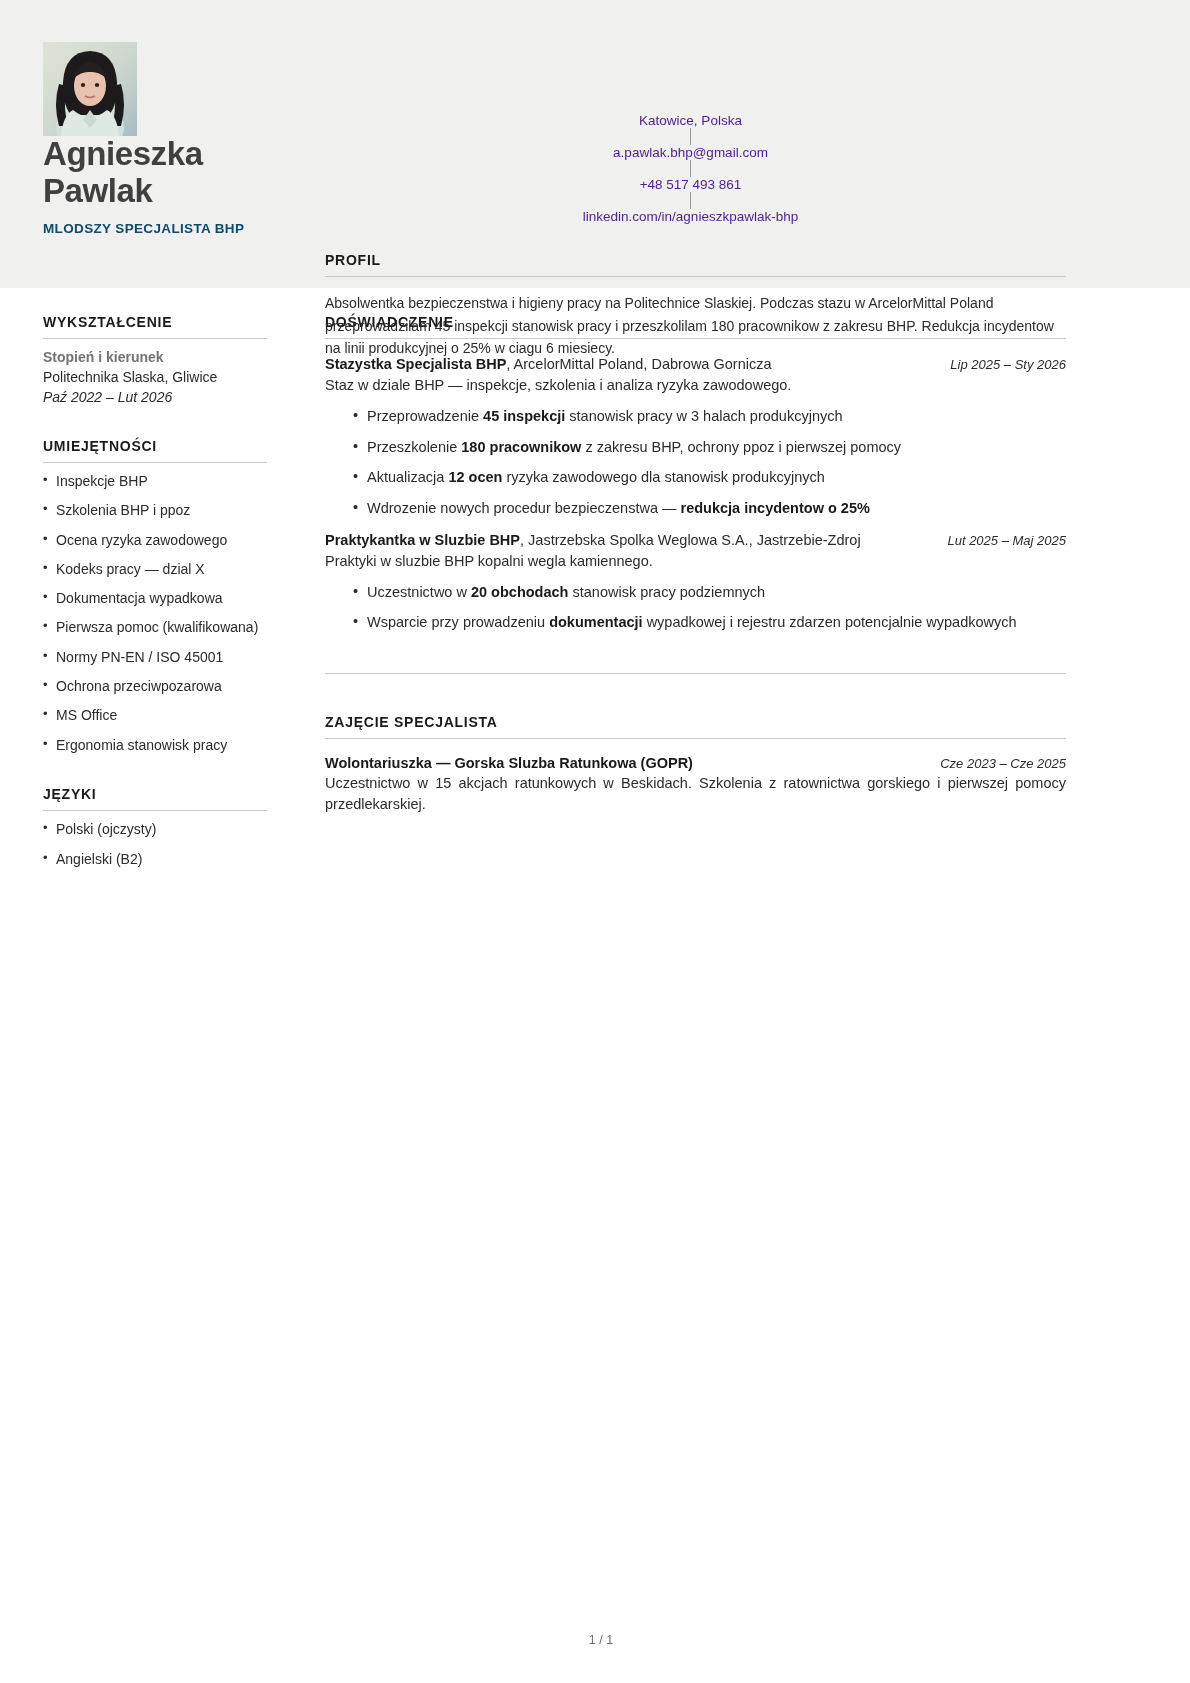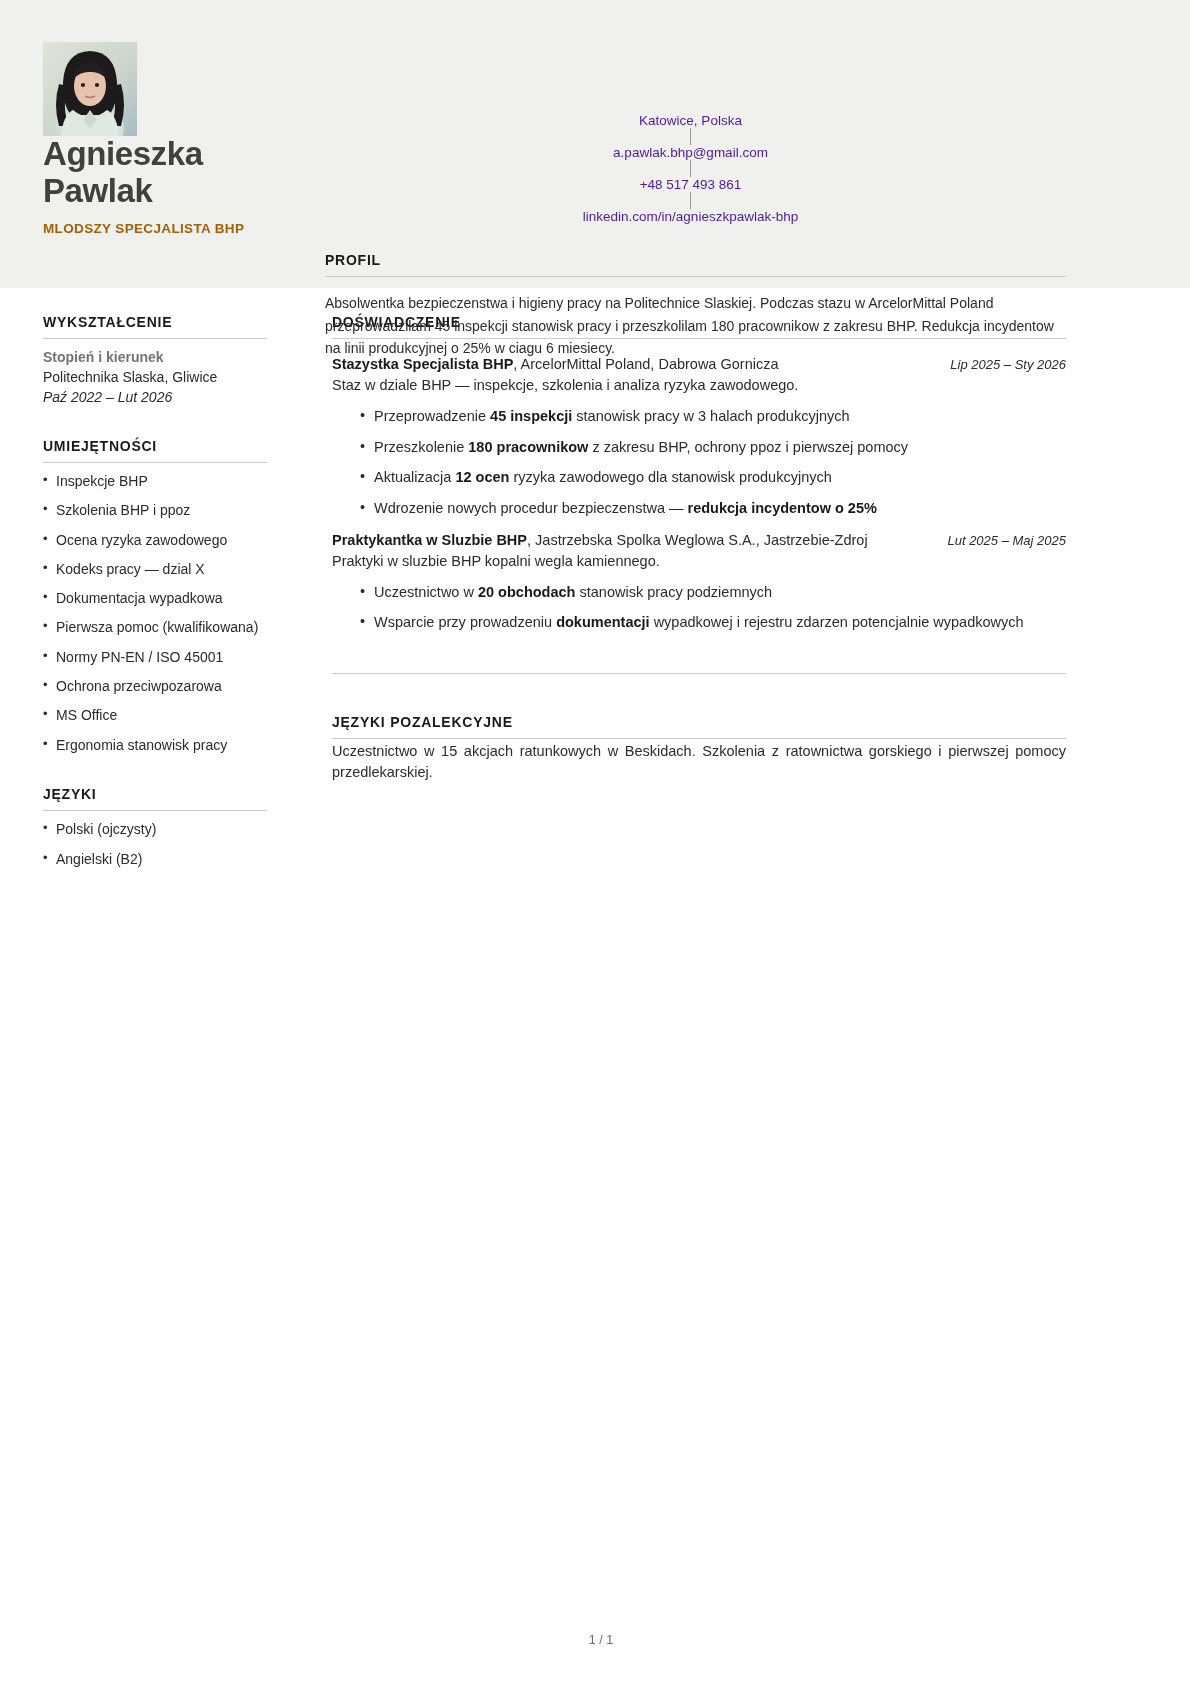--- a/index.html
+++ b/index.html
@@ -44,21 +44,21 @@
     font-weight: bold;
     line-height: 1.12;
     letter-spacing: -0.4px;
     color: #404040;
   }
   .job-title {
     font-size: 13.5px;
     font-weight: bold;
     letter-spacing: 0.35px;
     margin-top: 11px;
-    color: #a16207;
+    color: #0c4a6e;
   }
   .header-right {
     flex: 1;
     padding-left: 40px;
     padding-right: 124px;
   }
   .contact-line {
     display: flex;
     align-items: center;
     font-size: 13.5px;
@@ -91,21 +91,20 @@
     font-size: 14px;
     line-height: 1.62;
     color: #2b2b2b;
     margin-top: 15px;
   }
 
   
   .body-wrap {
     display: flex;
     padding-top: 26px;
-    gap: 7px;
   }
   .col-left {
     width: 285px;
     flex: 0 0 285px;
     padding-left: 43px;
     padding-right: 18px;
   }
   .col-right {
     flex: 1;
     padding-left: 40px;
@@ -392,21 +391,25 @@
           <li><span>Wsparcie przy prowadzeniu </span><b>dokumentacji</b><span> wypadkowej i rejestru zdarzen potencjalnie wypadkowych</span></li>
         </ul>
       </div>
     </div>
 
     <div class="sec-block">
       <div class="sec-rule-r"></div>
     </div>
 
     <div class="sec-block">
-      <div class="sec-head-r">JĘZYKI POZALEKCYJNE</div>
+      <div class="sec-head-r">ZAJĘCIE SPECJALISTA</div>
       <div class="sec-rule-r"></div>
+      <div class="extra-row">
+        <div class="extra-title">Wolontariuszka — Gorska Sluzba Ratunkowa (GOPR)</div>
+        <div class="job-date">Cze 2023 – Cze 2025</div>
+      </div>
       <div class="extra-text">Uczestnictwo w 15 akcjach ratunkowych w Beskidach. Szkolenia z ratownictwa gorskiego i pierwszej pomocy przedlekarskiej.</div>
     </div>
 
   </div>
 </div>
 
 <div class="footer">1 / 1</div>
 
 </body></html>

